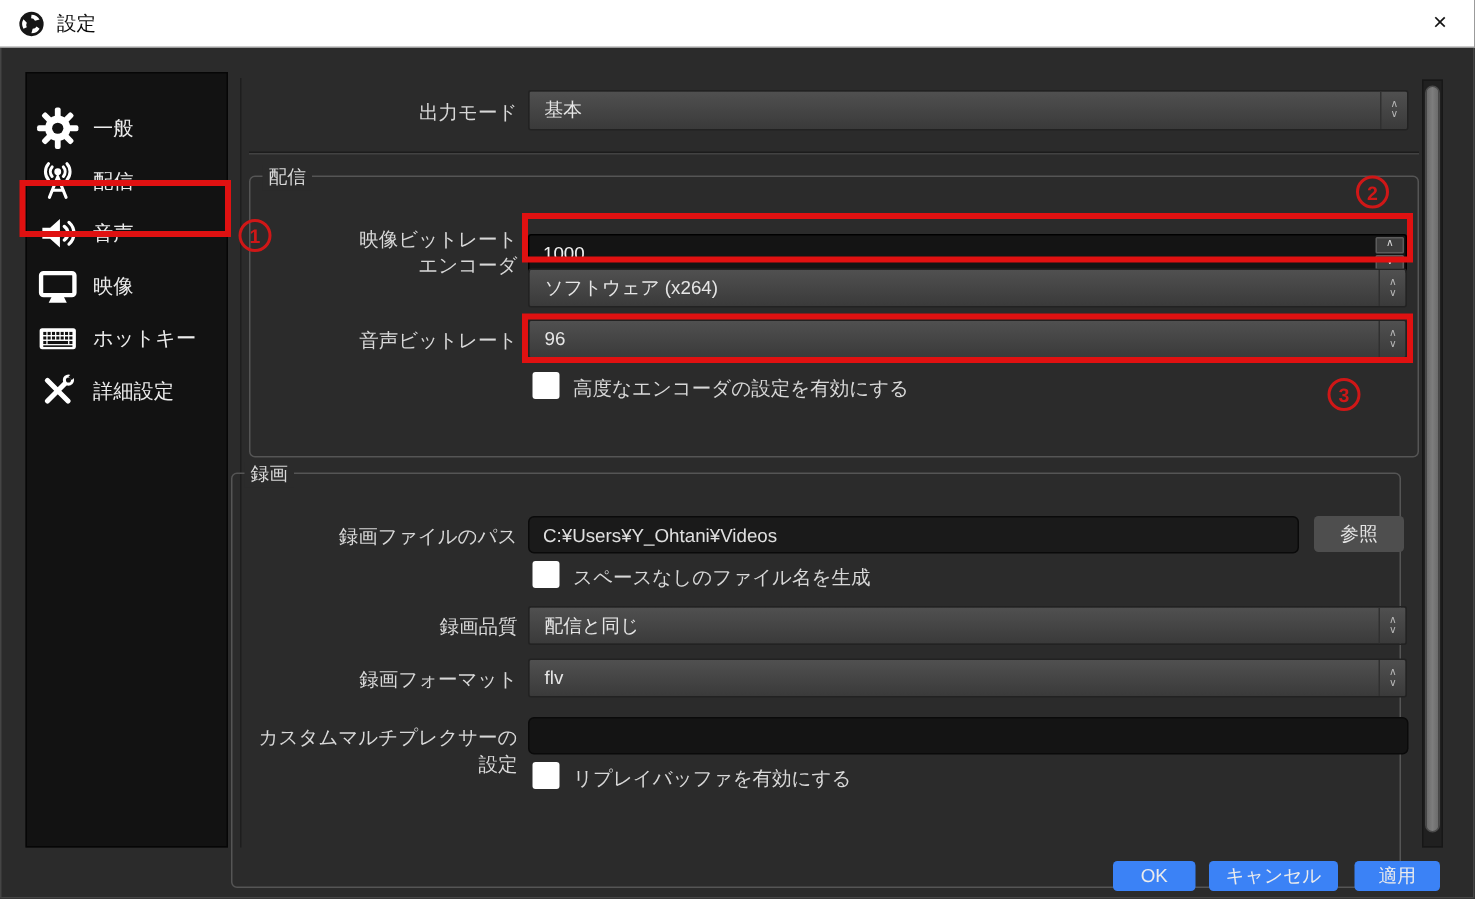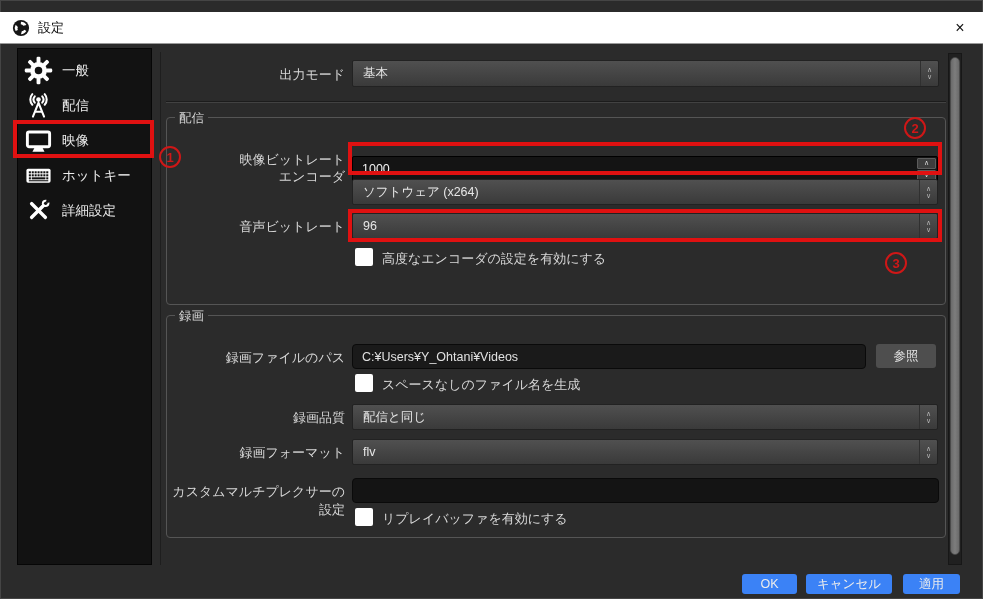--- a/index.html
+++ b/index.html
@@ -5,26 +5,26 @@
   * { margin:0; padding:0; box-sizing:border-box; }
   html,body { width:983px; height:599px; }
   body {
     position:relative;
     background:#2b2b2b;
     font-family:"Liberation Sans","DejaVu Sans",sans-serif;
     overflow:hidden;
     box-shadow: inset 0 0 0 1px #454545;
   }
   
-  .titlebar{position:absolute;left:0;top:0;width:983px;height:32px;background:#ffffff;border-bottom:1px solid #9a9a9a;display:flex;align-items:center;margin-top:12px;}
+  .titlebar{position:absolute;left:0;top:0;width:983px;height:32px;background:#ffffff;border-bottom:1px solid #9a9a9a;display:flex;align-items:center;}
   .titlebar .logo{position:absolute;left:12px;top:7px;width:18px;height:18px;}
   .titlebar .title{position:absolute;left:38px;top:0;line-height:31px;font-size:13px;color:#0a0a0a;}
   .close-btn{position:absolute;right:2px;top:0;width:42px;height:31px;display:flex;align-items:center;justify-content:center;font-size:16px;color:#111;cursor:default;}
   
-  .sidebar{position:absolute;left:17px;top:48px;width:135px;height:517px;background:#121212;border:1px solid #060606;padding-top:4px;}
+  .sidebar{position:absolute;left:17px;top:48px;width:135px;height:517px;background:#121212;border:1px solid #060606;padding-top:19px;}
   .side-item{display:flex;align-items:center;height:35px;padding-left:6px;gap:9px;color:#ececec;font-size:13.5px;}
   .side-item.selected{background:#2e2e2e;}
   .side-item svg{flex:0 0 auto;}
   
   .content-edge{position:absolute;left:160px;top:52px;width:1px;height:513px;background:#1e1e1e;}
   .row-label{position:absolute;left:170px;width:175px;text-align:right;color:#d8d8d8;font-size:13px;}
   .combo{position:absolute;background:linear-gradient(#505050,#3a3a3a);border:1px solid #222;border-radius:2px;color:#e6e6e6;font-size:12.5px;display:flex;align-items:center;padding-left:10px;}
   .combo .arrows{position:absolute;right:0;top:0;bottom:0;width:18px;border-left:1px solid #303030;display:flex;flex-direction:column;align-items:center;justify-content:center;color:#b5b5b5;font-size:7px;line-height:6px;gap:1px;}
   .spinbox{position:absolute;background:#141414;border:1px solid #000;border-radius:2px;color:#f0f0f0;font-size:12.5px;display:flex;align-items:center;padding-left:9px;margin-top:10px;}
   .spin-buttons{position:absolute;right:1px;top:1px;bottom:1px;width:19px;display:flex;flex-direction:column;gap:1px;}
@@ -87,20 +87,30 @@
         <path d="M8.9 9.6 A4 4 0 0 1 8.9 4.4"></path>
         <path d="M15.1 4.4 A4 4 0 0 1 15.1 9.6"></path>
         <path d="M6.9 11.4 A6.6 6.6 0 0 1 6.9 2.6"></path>
         <path d="M17.1 2.6 A6.6 6.6 0 0 1 17.1 11.4"></path>
         <path d="M7.4 21.2 L12 9.8 L16.6 21.2"></path>
         <path d="M9.2 17.2 h5.6"></path>
       </g>
       <circle cx="12" cy="7" r="1.9" fill="#fff"></circle>
     </svg>
     <span>配信</span>
+  </div>
+  <div class="side-item">
+    <svg viewBox="0 0 24 24" width="29" height="29">
+      <path d="M3.5 9 h4.3 l5.4-4.8 v15.6 L7.8 15 H3.5z" fill="#fff"></path>
+      <g stroke="#fff" stroke-width="1.8" fill="none" stroke-linecap="round">
+        <path d="M15.6 8.2 a4.6 4.6 0 0 1 0 7.6"></path>
+        <path d="M18.2 6 a8 8 0 0 1 0 12"></path>
+      </g>
+    </svg>
+    <span>音声</span>
   </div>
   <div class="side-item">
     <svg viewBox="0 0 24 24" width="29" height="29">
       <rect x="2.8" y="5" width="18.4" height="12.2" rx="1.4" fill="none" stroke="#fff" stroke-width="2.4"></rect>
       <path d="M8.6 18.2 h6.8 l1.6 3.2 h-10z" fill="#fff"></path>
     </svg>
     <span>映像</span>
   </div>
   <div class="side-item">
     <svg viewBox="0 0 24 24" width="29" height="29">
@@ -185,21 +195,21 @@
   <span>96</span>
   <span class="arrows">
     <span>∧</span>
       <span>∨</span>
   </span>
 </div>
 
 <div class="checkbox" style="left:355px;top:248px;"></div>
 <div class="cblabel" style="left:382px;top:250px;">高度なエンコーダの設定を有効にする</div>
 
-<div class="groupbox" style="left:166px;top:315px;width:780px;height:223px;">
+<div class="groupbox" style="left:154px;top:315px;width:780px;height:277px;">
   <span class="grouptitle">録画</span>
 </div>
 
 <div class="row-label" style="top:349px;">録画ファイルのパス</div>
 <div class="textinput" style="left:352px;top:344px;width:514px;height:25px;background:#1a1a1a;">
   <span>C:¥Users¥Y_Ohtani¥Videos</span>
 </div>
 <div class="browse-btn" style="left:876px;top:344px;width:60px;height:24px;">参照</div>
 
 <div class="checkbox" style="left:355px;top:374px;"></div>

